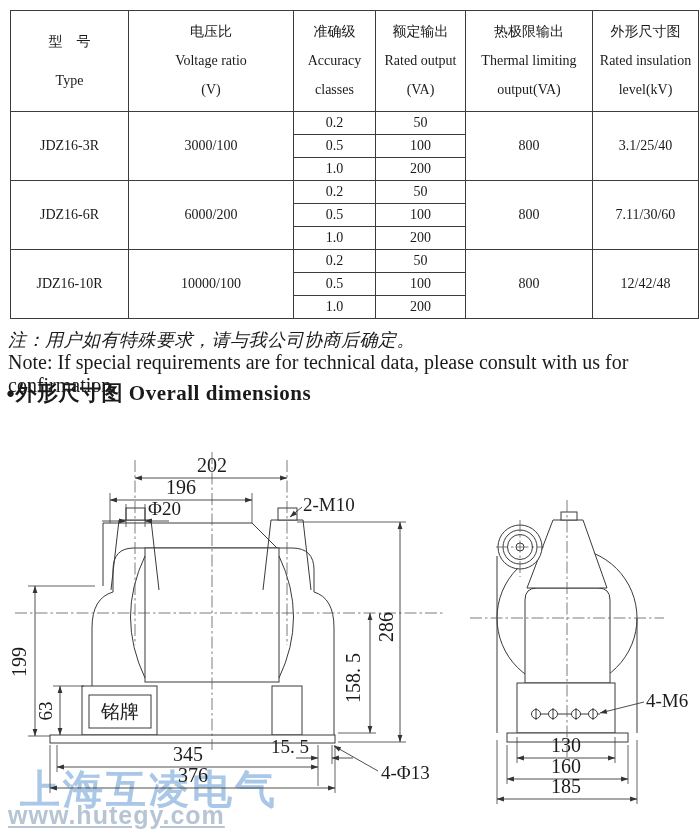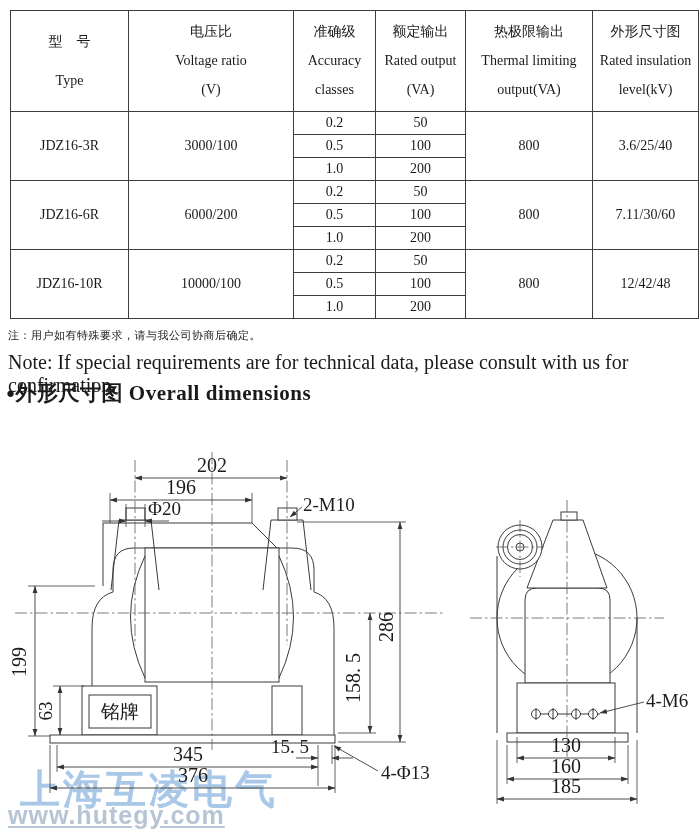--- a/index.html
+++ b/index.html
@@ -8,21 +8,21 @@
   .abs{position:absolute;}
   
   .tbl-wrap{top:10px;left:10px;width:688px;}
   table{border-collapse:collapse;width:100%;table-layout:fixed;}
   td{border:1px solid #3c3c3c;text-align:center;vertical-align:middle;
      font-size:14px;padding:0;height:22px;line-height:1.1;}
   .hcell{height:100px;display:flex;flex-direction:column;justify-content:space-evenly;align-items:center;}
   .hl{display:block;font-size:14px;}
   .hl:empty{display:none;}
   
-  .note-zh{top:328px;left:8px;font-size:11px;letter-spacing:.5px;}
+  .note-zh{top:328px;left:8px;font-size:18px;letter-spacing:.5px;font-style:italic;}
   .note-en{top:351px;left:8px;font-size:20px;}
   .sec-title{top:379px;left:6px;font-size:21px;font-weight:bold;letter-spacing:.5px;}
   .sec-title .bullet{font-size:15px;vertical-align:2px;}
   
   .wm1{top:762px;left:20px;font-size:40px;font-weight:bold;color:#a9c7e6;
        font-family:"Liberation Sans","DejaVu Sans",sans-serif;letter-spacing:3px;}
   .wm2{top:801px;left:8px;font-size:25px;font-weight:bold;color:#b7c4d4;
        font-family:"Liberation Sans","DejaVu Sans",sans-serif;letter-spacing:1px;text-decoration:underline;}
   
   svg{position:absolute;top:420px;left:0;}
@@ -91,21 +91,21 @@
             </div>
           </td>
   </tr>
 
   <tr>
     <td rowspan="3">JDZ16-3R</td>
     <td rowspan="3">3000/100</td>
     <td>0.2</td>
     <td>50</td>
     <td rowspan="3">800</td>
-    <td rowspan="3">3.6/25/40</td>
+    <td rowspan="3">3.1/25/40</td>
   </tr>
   <tr>
     <td>0.5</td>
     <td>100</td>
         </tr>
   <tr>
     <td>1.0</td>
     <td>200</td>
         </tr>
 

